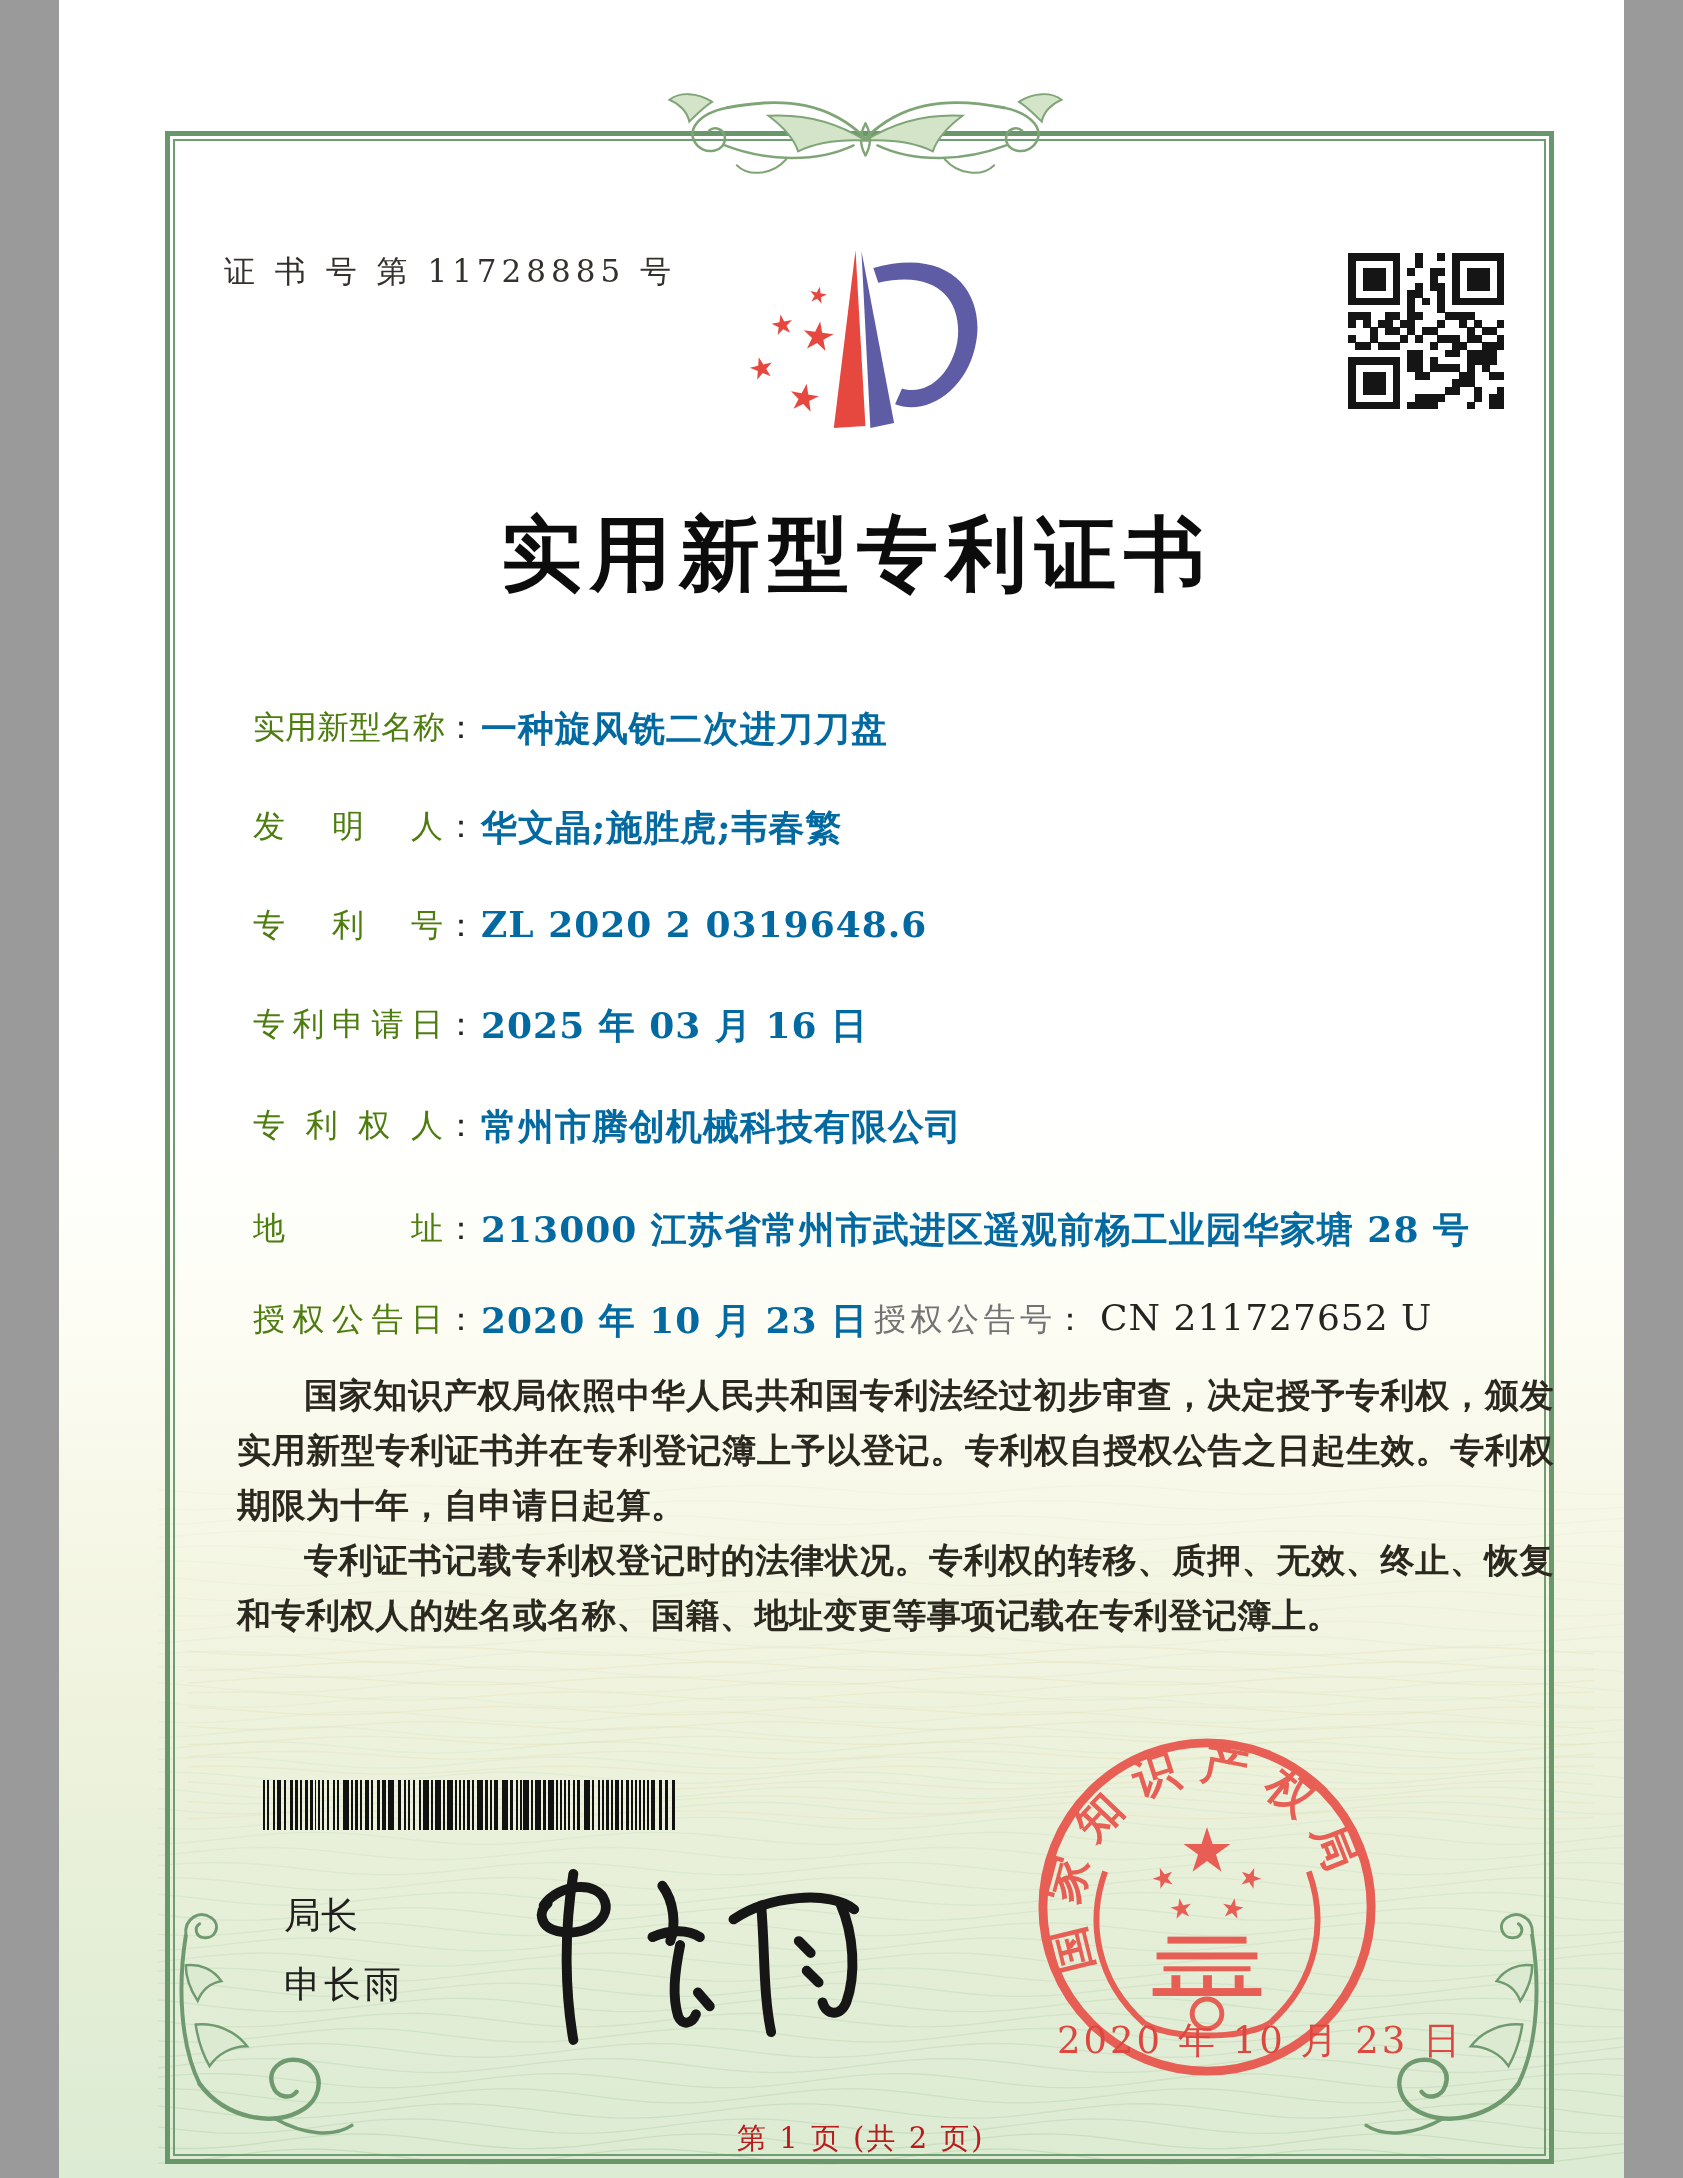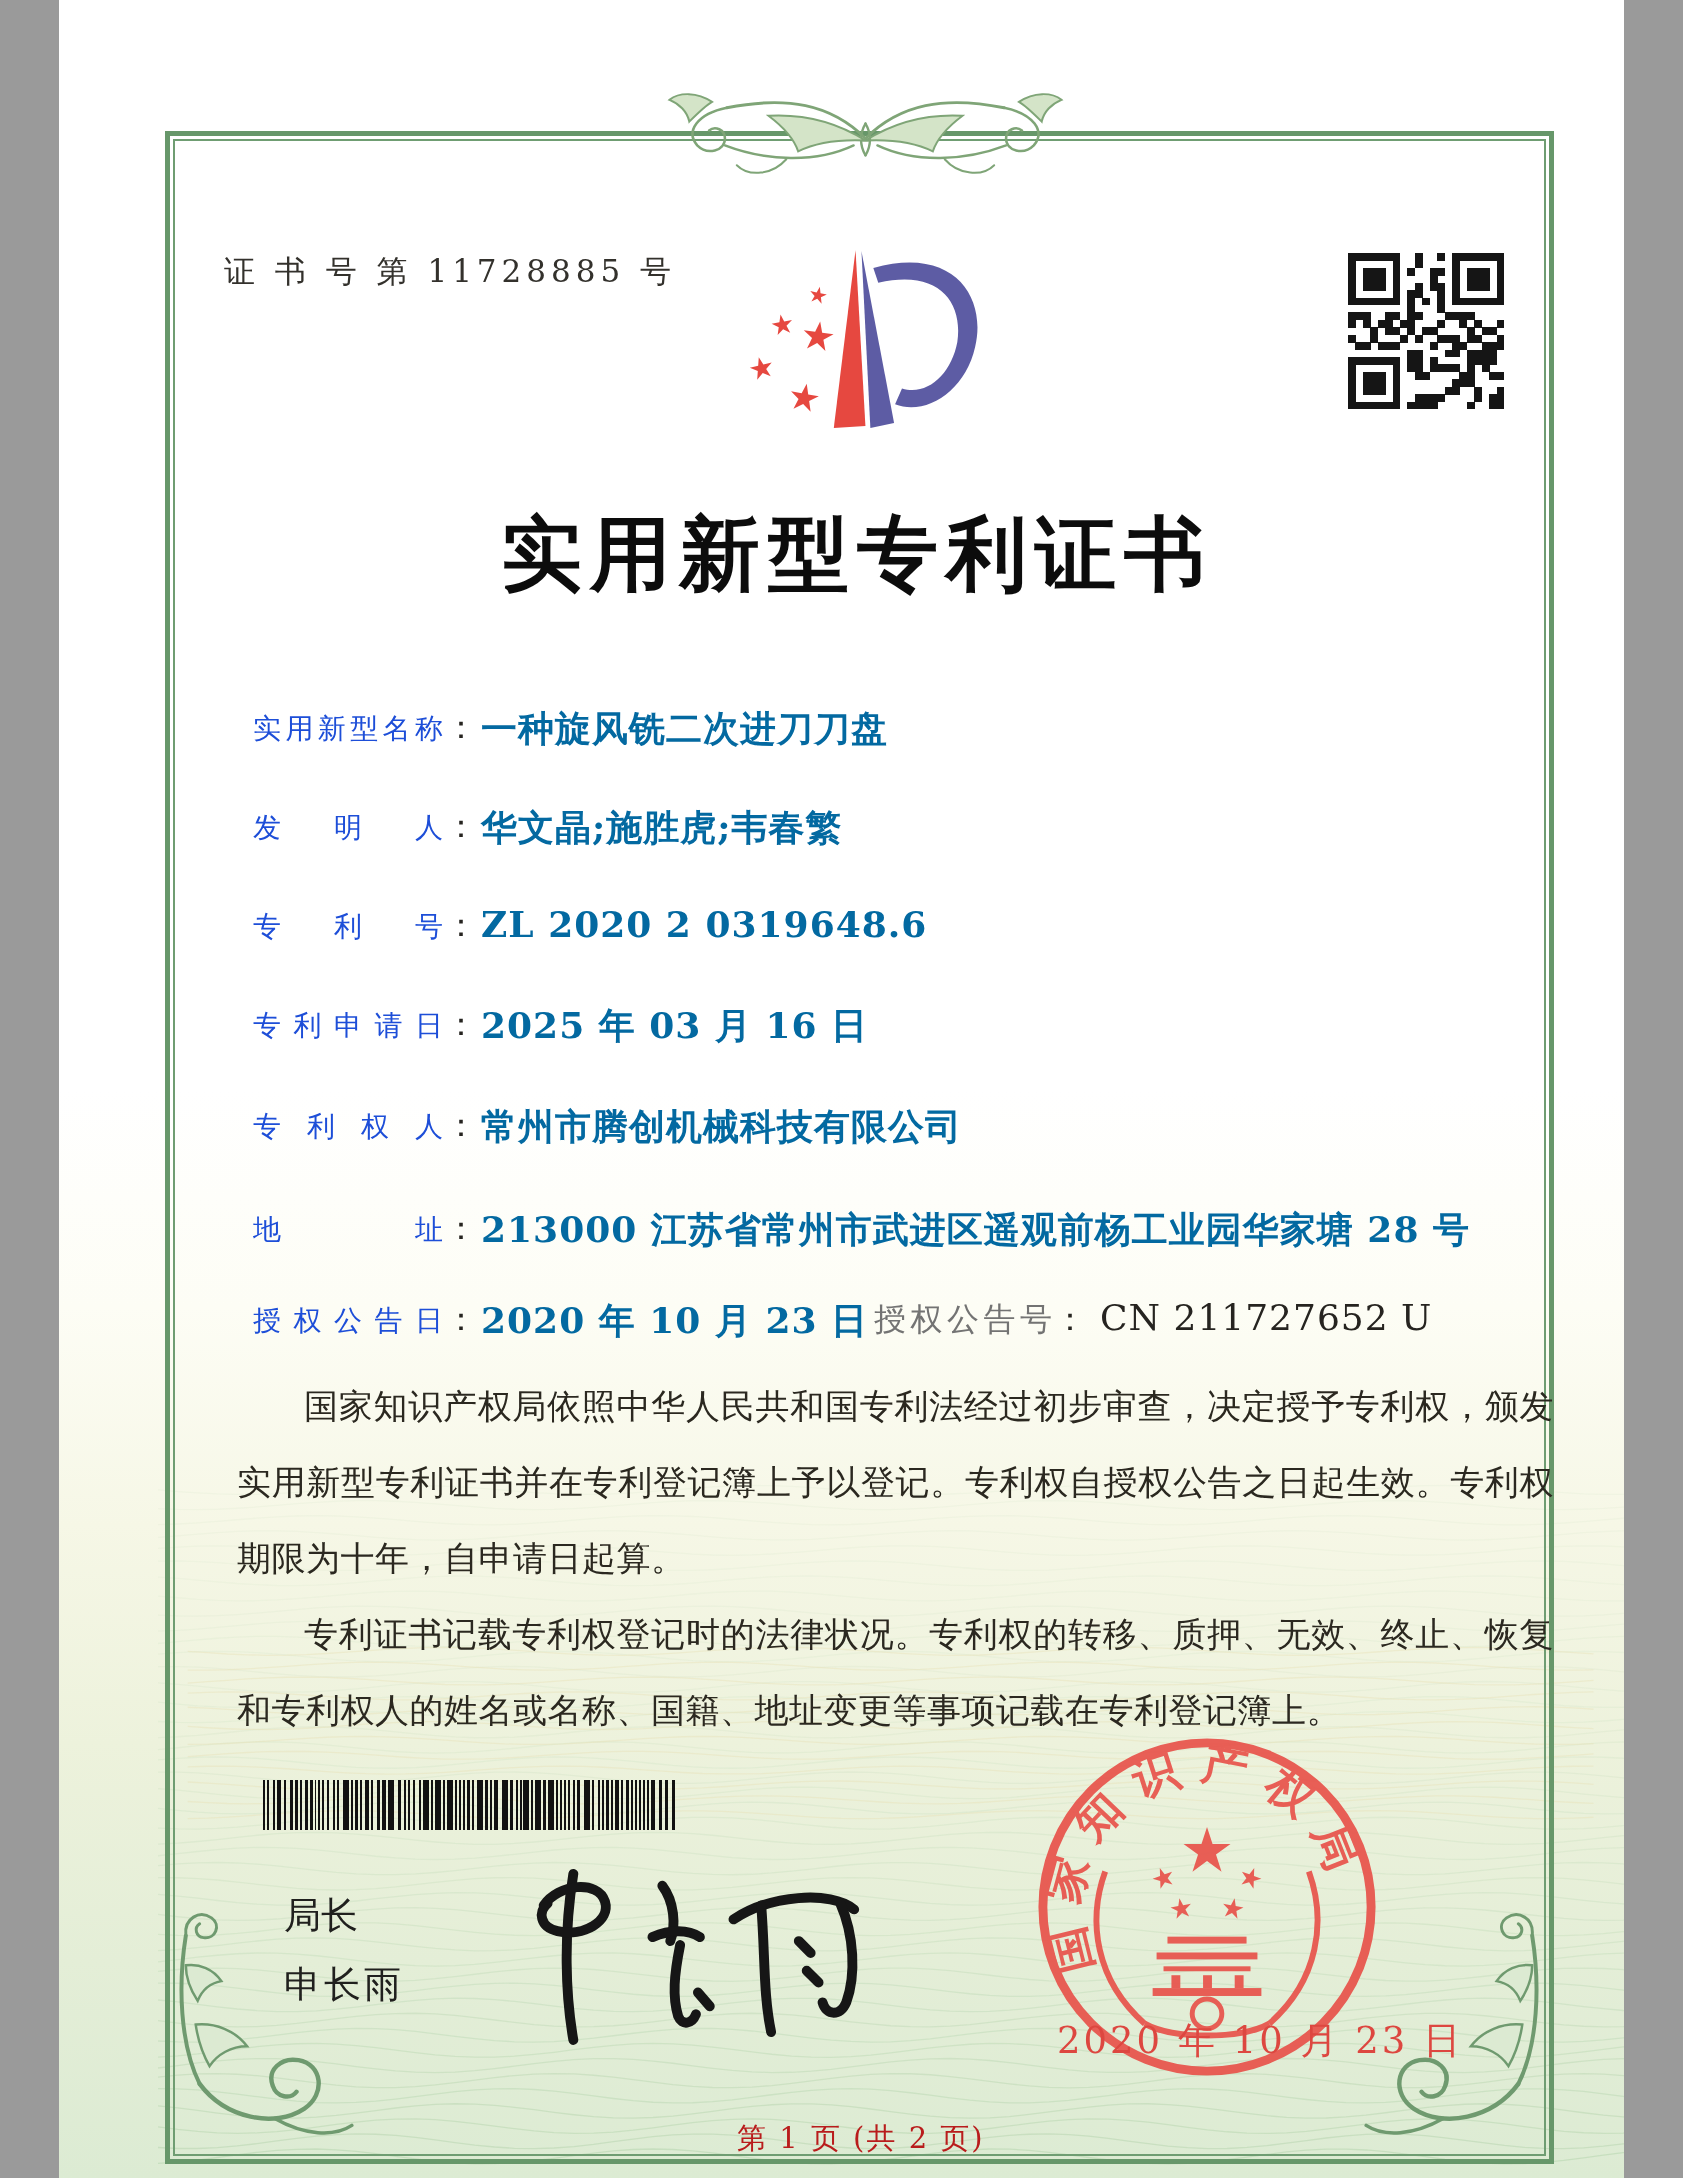--- a/index.html
+++ b/index.html
@@ -23,35 +23,35 @@
     position:absolute;left:3px;top:3px;right:3px;bottom:3px;
     border:2px solid #6f9d72;
   }
   .cert-no{left:165px;top:251px;font-size:31px;letter-spacing:5px;color:#33312c;white-space:nowrap;}
   .title{
     left:442px;top:501px;font-size:81px;font-weight:bold;color:#0c0c0c;
     letter-spacing:8px;white-space:nowrap;
   }
   .field-row{left:194px;height:46px;font-size:36px;white-space:nowrap;}
   .flabel{
-    display:inline-block;width:190px;font-size:28px;
+    display:inline-block;width:190px;font-size:32px;
     text-align:justify;text-align-last:justify;text-justify:inter-character;
-    vertical-align:baseline;color:#1d4ed8;
+    vertical-align:baseline;color:#4d7c0f;
   }
   .fcolon{font-size:32px;margin-left:2px;}
   .fvalue{position:absolute;left:228px;top:0;font-size:36px;color:#0369a1;letter-spacing:1px;font-weight:bold;}
   .pair2{position:absolute;left:621px;top:0;}
   .flabel2{
     display:inline-block;width:178px;font-size:32px;
     text-align:justify;text-align-last:justify;text-justify:inter-character;color:#737373;
   }
   .fvalue2{font-size:36px;margin-left:14px;letter-spacing:1px;}
   .body-text{
-    left:178px;top:1368px;width:1317px;font-size:34px;line-height:76px;
-    text-align:justify;letter-spacing:0.5px;color:#2b2820;
+    left:178px;top:1368px;width:1317px;font-size:34px;line-height:55px;
+    text-align:justify;letter-spacing:0.5px;color:#2b2820;font-weight:bold;
   }
   .body-text p{margin:0;text-indent:67px;}
   .officer{left:201px;top:1881px;font-size:37px;color:#20201e;
     font-family:"Liberation Sans","DejaVu Sans",sans-serif;line-height:69px;margin-left:24px;}
   .officer .name{letter-spacing:3px;}
   .seal-date{left:998px;top:2016px;font-size:37px;color:#dd4740;letter-spacing:3px;white-space:nowrap;}
   .footer{left:630px;top:2119px;font-size:29px;color:#b91c1c;letter-spacing:2px;margin-left:48px;}
   svg{display:block;}
 </style>
 </head>

